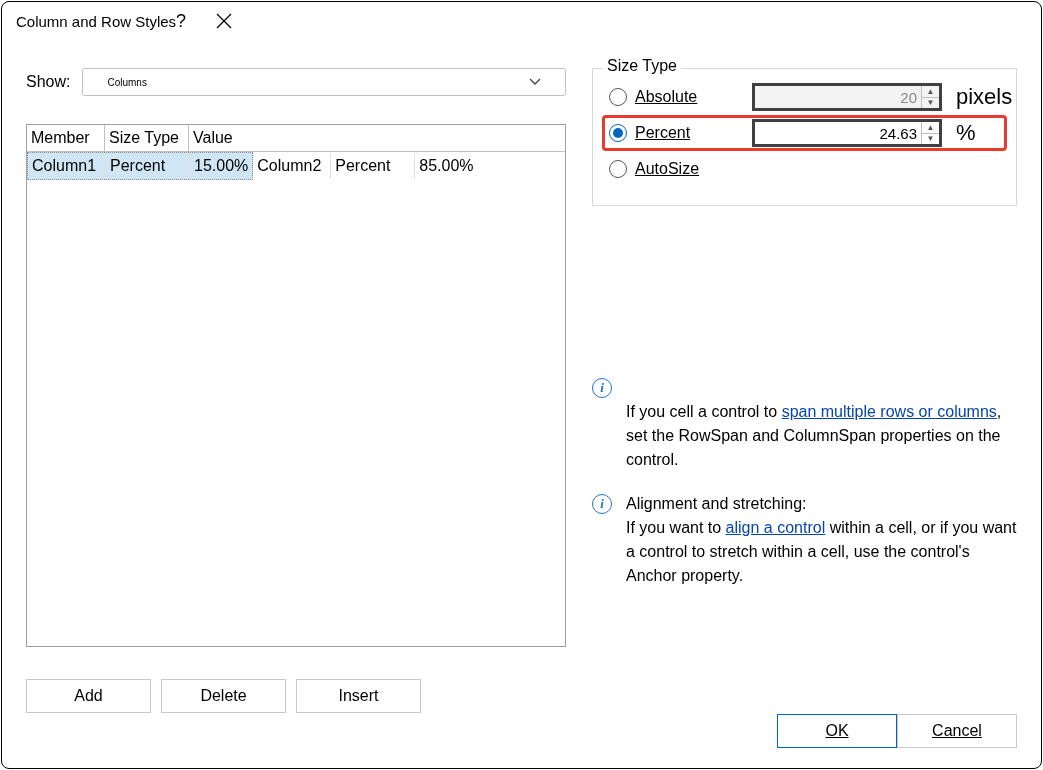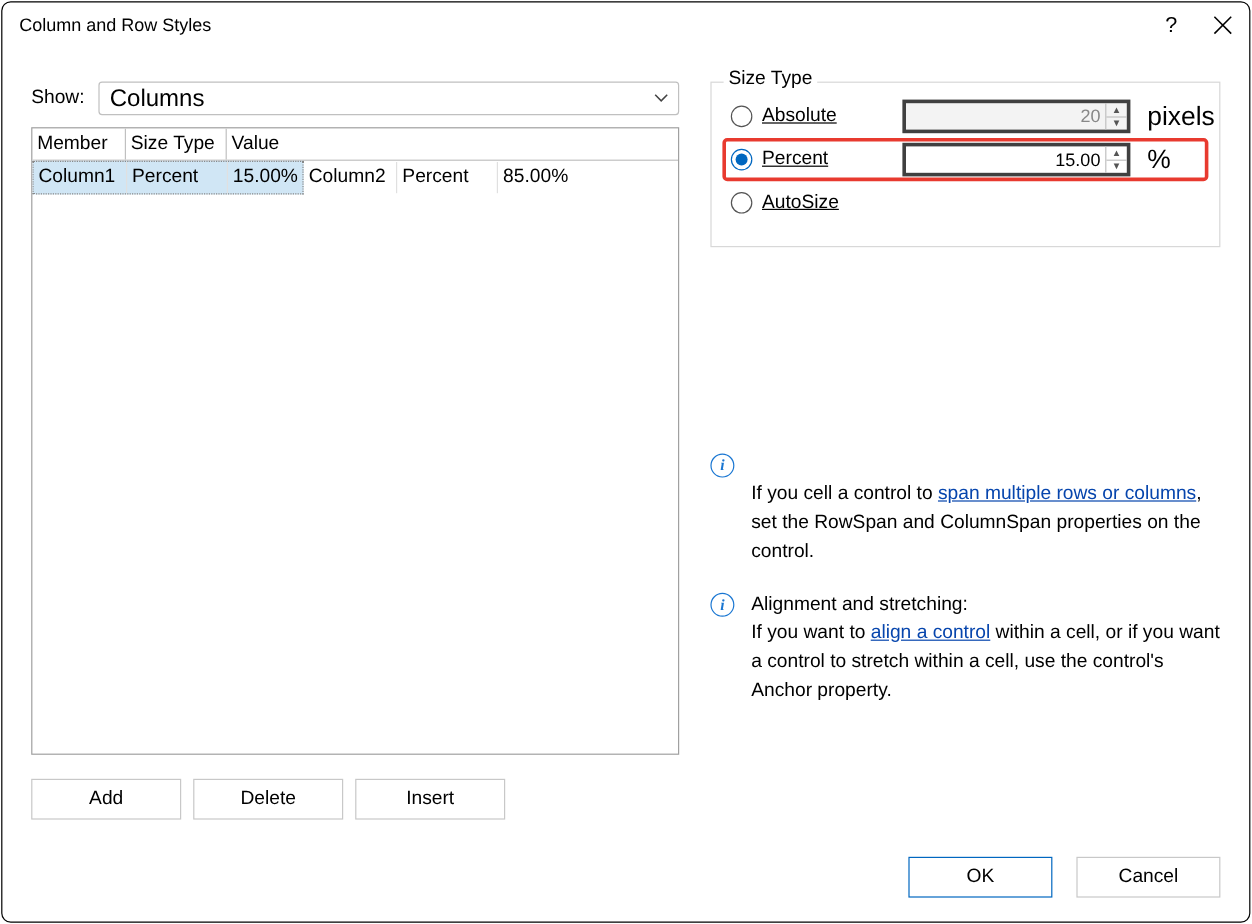--- a/index.html
+++ b/index.html
@@ -15,21 +15,20 @@
       position: absolute;
       inset: 1px;
       border: 1px solid #000;
       border-radius: 8px;
       overflow: hidden;
       background: #fff;
     }
     .titlebar {
       display: flex;
       align-items: center;
-      justify-content: space-between;
       padding: 10px 14px 6px 14px;
     }
     .titlebar-title {
       font-size: 15px;
       font-weight: 400;
     }
     .titlebar-controls {
       display: flex;
       align-items: center;
       gap: 30px;
@@ -54,35 +53,35 @@
     }
     .left-col {
       width: 540px;
       display: flex;
       flex-direction: column;
     }
     .show-row {
       display: flex;
       align-items: center;
       gap: 12px;
-      margin-bottom: 10px;
+      margin-bottom: 28px;
     }
     .show-label {
       font-size: 16px;
     }
     .dropdown {
       flex: 1;
       border: 1px solid #c0c0c0;
       border-radius: 3px;
       height: 28px;
       display: flex;
       align-items: center;
       justify-content: space-between;
-      padding: 0 8px;
-      font-size: 20px;
+      padding: 0 24px;
+      font-size: 10px;
       background: #fff;
     }
     .dropdown svg { display: block; }
     .table {
       border: 1px solid #a0a0a0;
       height: 523px;
       overflow: hidden;
       font-size: 16px;
     }
     .table-header {
@@ -108,21 +107,21 @@
     .table-header .col-member,
     .table-header .col-type,
     .table-header .col-value {
       border-right: 1px solid #c0c0c0;
       padding: 4px 4px;
     }
     .table-header .col-value { border-right: none; }
     .button-row {
       display: flex;
       gap: 10px;
-      margin-top: 20px;
+      margin-top: 32px;
     }
     .btn {
       width: 125px;
       height: 34px;
       border: 1px solid #c8c8c8;
       background: #fff;
       font-size: 16px;
       display: flex;
       align-items: center;
       justify-content: center;
@@ -248,21 +247,22 @@
     }
     .info-text a {
       color: #0645ad;
       text-decoration: underline;
     }
     .dialog-buttons {
       position: absolute;
       bottom: 20px;
       right: 24px;
       display: flex;
-      gap: 20px;
+      gap: 0;
+      text-decoration: underline;
     }
     .btn-ok {
       width: 120px;
       height: 34px;
       border: 1px solid #0067c0;
       background: #fff;
       display: flex;
       align-items: center;
       justify-content: center;
       font-size: 16px;
@@ -352,21 +352,21 @@
               </div>
             </div>
             <span class="unit">pixels</span>
           </div>
 
           <div class="radio-row highlight">
             <div class="radio checked"></div>
             <span class="radio-label">Percent</span>
             <div class="spacer-flex"></div>
             <div class="numinput">
-              <div class="numinput-value">15.00</div>
+              <div class="numinput-value">24.63</div>
               <div class="spinner">
                 <div>▲</div>
                 <div>▼</div>
               </div>
             </div>
             <span class="unit">%</span>
           </div>
 
           <div class="radio-row">
             <div class="radio"></div>

